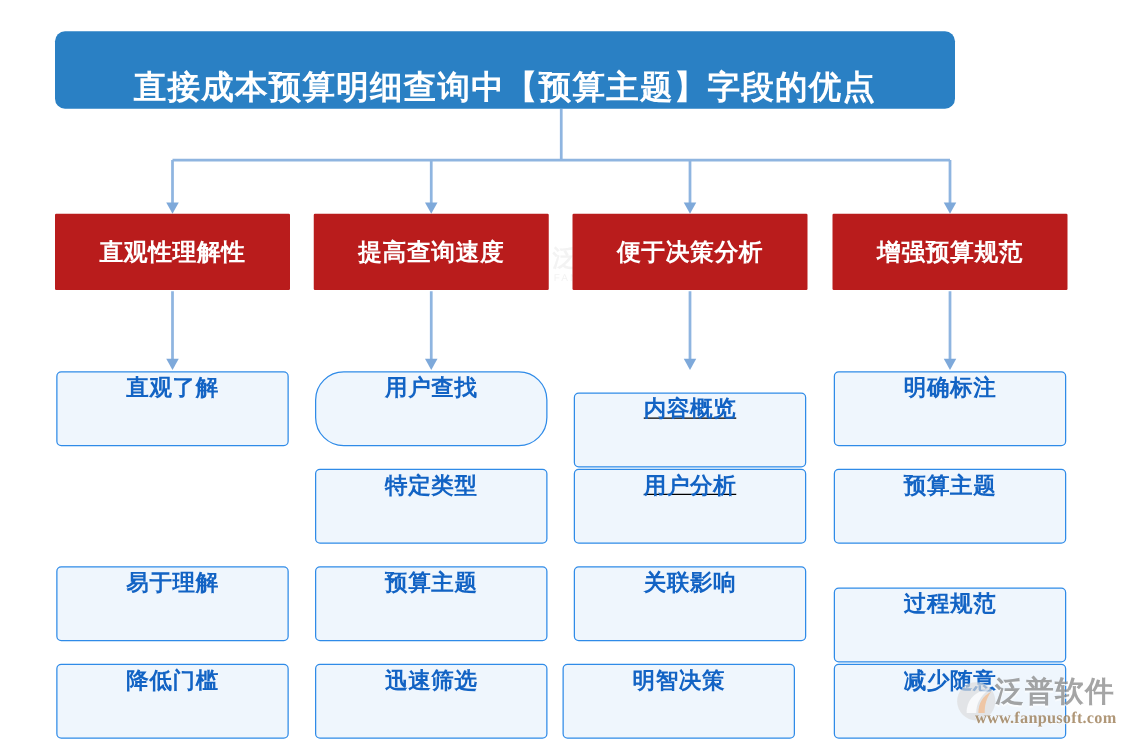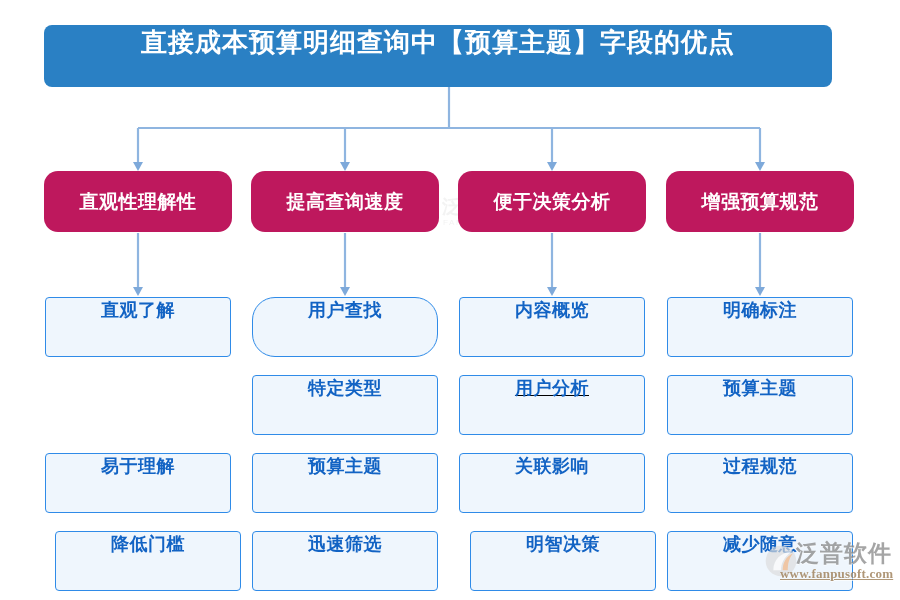--- a/index.html
+++ b/index.html
@@ -98,53 +98,52 @@
     position: absolute;
     left: 18px;
     top: 34px;
     font-size: 13px;
     font-weight: bold;
     color: #9a7a52;
     font-family: "Liberation Serif", "DejaVu Serif", serif;
     letter-spacing: 0.2px;
     white-space: nowrap;
     text-shadow: 0 1px 0 rgba(255,255,255,0.85);
-    text-decoration: underline;
   }
 
   
   #title-bar {
     position: absolute;
     left: 44px;
     top: 25px;
-    width: 788px;
+    width: 720px;
     height: 62px;
     background: #2a80c4;
     border-radius: 8px;
     display: flex;
-    align-items: flex-start;
+    align-items: flex-end;
     justify-content: center;
     box-sizing: border-box;
   }
   #title-bar .title-text {
     color: #ffffff;
     font-size: 26px;
     font-weight: bold;
     letter-spacing: 1px;
     white-space: nowrap;
   }
 
   
   .l2-box {
     position: absolute;
     top: 171px;
     width: 188px;
     height: 61px;
-    background: #be185d;
-    border-radius: 14px;
+    background: #b91c1c;
+    border-radius: 1px;
     display: flex;
     align-items: center;
     justify-content: center;
     box-sizing: border-box;
   }
   .l2-box .l2-text {
     color: #ffffff;
     font-size: 19px;
     font-weight: bold;
     letter-spacing: 0.5px;
@@ -232,57 +231,57 @@
   <div class="l2-box" style="left:666px;text-align:right;">
     <span class="l2-text">增强预算规范</span>
   </div>
 
   <div class="leaf-box" style="left:45px;top:297px;">
     <span class="leaf-text">直观了解</span>
   </div>
   <div class="leaf-box" style="left:45px;top:453px;">
     <span class="leaf-text">易于理解</span>
   </div>
-  <div class="leaf-box" style="left:55px;top:531px;">
+  <div class="leaf-box" style="left:45px;top:531px;">
     <span class="leaf-text">降低门槛</span>
   </div>
 
   <div class="leaf-box" style="left:252px;top:297px;border-radius:23px;">
     <span class="leaf-text">用户查找</span>
   </div>
   <div class="leaf-box" style="left:252px;top:375px;">
     <span class="leaf-text">特定类型</span>
   </div>
   <div class="leaf-box" style="left:252px;top:453px;">
     <span class="leaf-text">预算主题</span>
   </div>
   <div class="leaf-box" style="left:252px;top:531px;">
     <span class="leaf-text">迅速筛选</span>
   </div>
 
-  <div class="leaf-box" style="left:459px;top:297px;">
+  <div class="leaf-box" style="left:459px;top:314px;text-decoration:underline;">
     <span class="leaf-text">内容概览</span>
   </div>
   <div class="leaf-box" style="left:459px;top:375px;text-decoration:underline;">
     <span class="leaf-text">用户分析</span>
   </div>
   <div class="leaf-box" style="left:459px;top:453px;">
     <span class="leaf-text">关联影响</span>
   </div>
-  <div class="leaf-box" style="left:470px;top:531px;">
+  <div class="leaf-box" style="left:450px;top:531px;">
     <span class="leaf-text">明智决策</span>
   </div>
 
   <div class="leaf-box" style="left:667px;top:297px;">
     <span class="leaf-text">明确标注</span>
   </div>
   <div class="leaf-box" style="left:667px;top:375px;">
     <span class="leaf-text">预算主题</span>
   </div>
-  <div class="leaf-box" style="left:667px;top:453px;font-family:Liberation Serif, serif;">
+  <div class="leaf-box" style="left:667px;top:470px;font-family:Liberation Serif, serif;">
     <span class="leaf-text">过程规范</span>
   </div>
   <div class="leaf-box" style="left:667px;top:531px;">
     <span class="leaf-text">减少随意</span>
   </div>
 
   <div id="wm-corner" class="wm">
     <svg class="wm-logo" viewBox="0 0 40 40">
       <circle cx="20" cy="20" r="18" fill="#dcdcdc" opacity="0.85"></circle>
       <path d="M11,31 C11,18 20,10 32,9 C23,16 20,23 20,31 Z" fill="#fbfbfb"></path>

